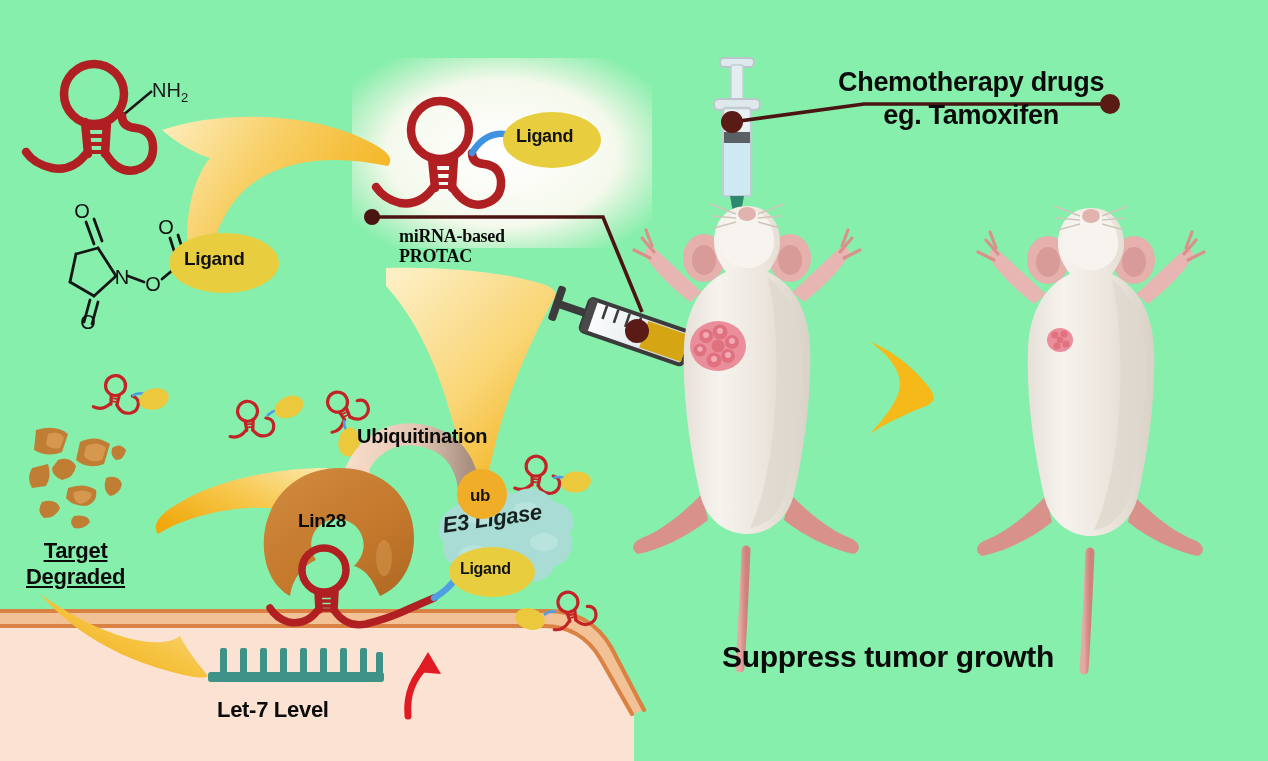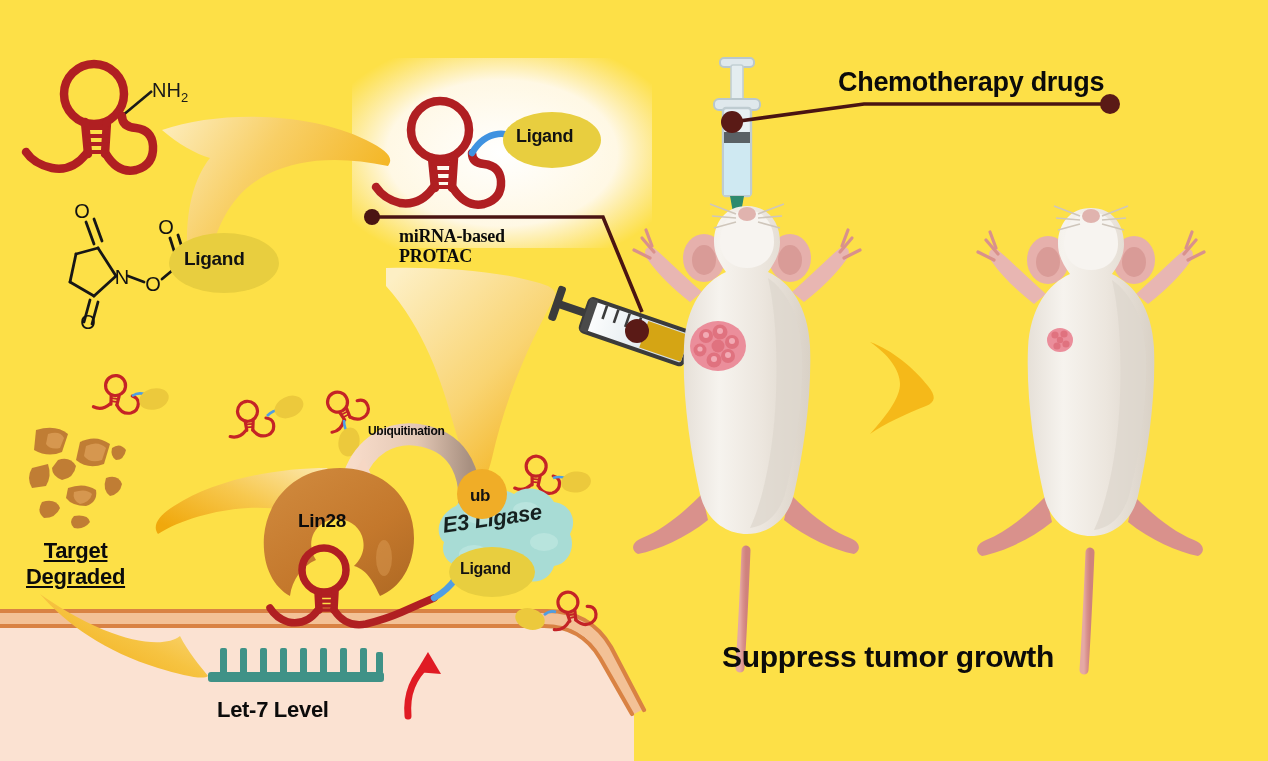--- a/index.html
+++ b/index.html
@@ -1,21 +1,21 @@
 <!DOCTYPE html>
 <html><head>
 <meta charset="utf-8">
 <title>miRNA-based PROTAC Graphical Abstract</title>
 <style>
   html,body{margin:0;padding:0;background:#ffffff;}
   #stage{
     position:relative;
     width:1268px;height:761px;
     overflow:hidden;
-    background:#fde047;
+    background:#86efac;
     font-family:"Liberation Sans", sans-serif;
     -webkit-font-smoothing:antialiased;
   }
   .abs{position:absolute;}
   svg{display:block;overflow:visible;}
   .lbl{
     position:absolute;
     font-weight:bold;
     color:#0b0b0b;
     white-space:nowrap;
@@ -24,21 +24,21 @@
   }
   .lbl-center{text-align:center;}
 
   
   #condensation-label{font-size:23px;left:186px;top:128px;}
   #protac-label{font-size:18px;left:399px;top:226px;text-align:left;font-family:Liberation Serif, serif;}
   #chemo-label{font-size:27px;left:838px;top:66px;line-height:1.22;text-align:center;}
   #combined-label{font-size:30px;left:722px;top:638px;line-height:1.24;}
   #target-degraded-label{font-size:22px;left:26px;top:538px;line-height:1.2;text-decoration:underline;}
   #let7-label{font-size:22px;left:217px;top:698px;}
-  #ubiq-label{font-size:12px;left:357px;top:425px;margin-left:11px;}
+  #ubiq-label{font-size:20px;left:357px;top:425px;}
   #lin28-label{font-size:19px;left:298px;top:510px;}
   #e3-label{
     font-size:22px;left:441px;top:514px;
     font-style:italic;font-weight:bold;color:#16201f;
     transform:rotate(-8deg);transform-origin:left top;
   }
   #cell-label{font-size:19px;left:22px;top:722px;color:#6d6d6d;font-weight:bold;margin-top:36px;}
   #ub-label{font-size:17px;color:#141414;}
   .ligand-txt{font-weight:bold;color:#121212;}
   #nh2-label{
@@ -483,20 +483,21 @@
     <path d="M 31 162 L 31 194" stroke="#4e5255" stroke-width="2.4"></path>
   </svg>
 
   <svg class="abs" style="left:718px;top:98px;width:406px;height:42px">
     <path d="M 14 24 L 146 6 L 392 6" fill="none" stroke="#4a1412" stroke-width="3.6"></path>
     <circle cx="14" cy="24" r="11" fill="#5a1a16"></circle>
     <circle cx="392" cy="6" r="10" fill="#5a1a16"></circle>
   </svg>
   <div class="lbl" id="chemo-label">
     <div>Chemotherapy drugs</div>
+    <div>eg. Tamoxifen</div>
   </div>
 
   <svg class="abs" style="left:628px;top:198px;width:240px;height:470px">
 
     <path d="M 118 352 C 116 400 114 440 112 470" fill="none" stroke="url(#tailg)" stroke-width="9" stroke-linecap="round"></path>
 
     <path d="M 74 296 C 54 316 34 332 14 340 C 4 344 2 352 10 356
              C 30 352 58 340 80 322 Z" fill="#d9918c"></path>
     <path d="M 162 296 C 182 316 202 332 222 340 C 232 344 234 352 226 356
              C 206 352 178 340 156 322 Z" fill="#d9918c"></path>

